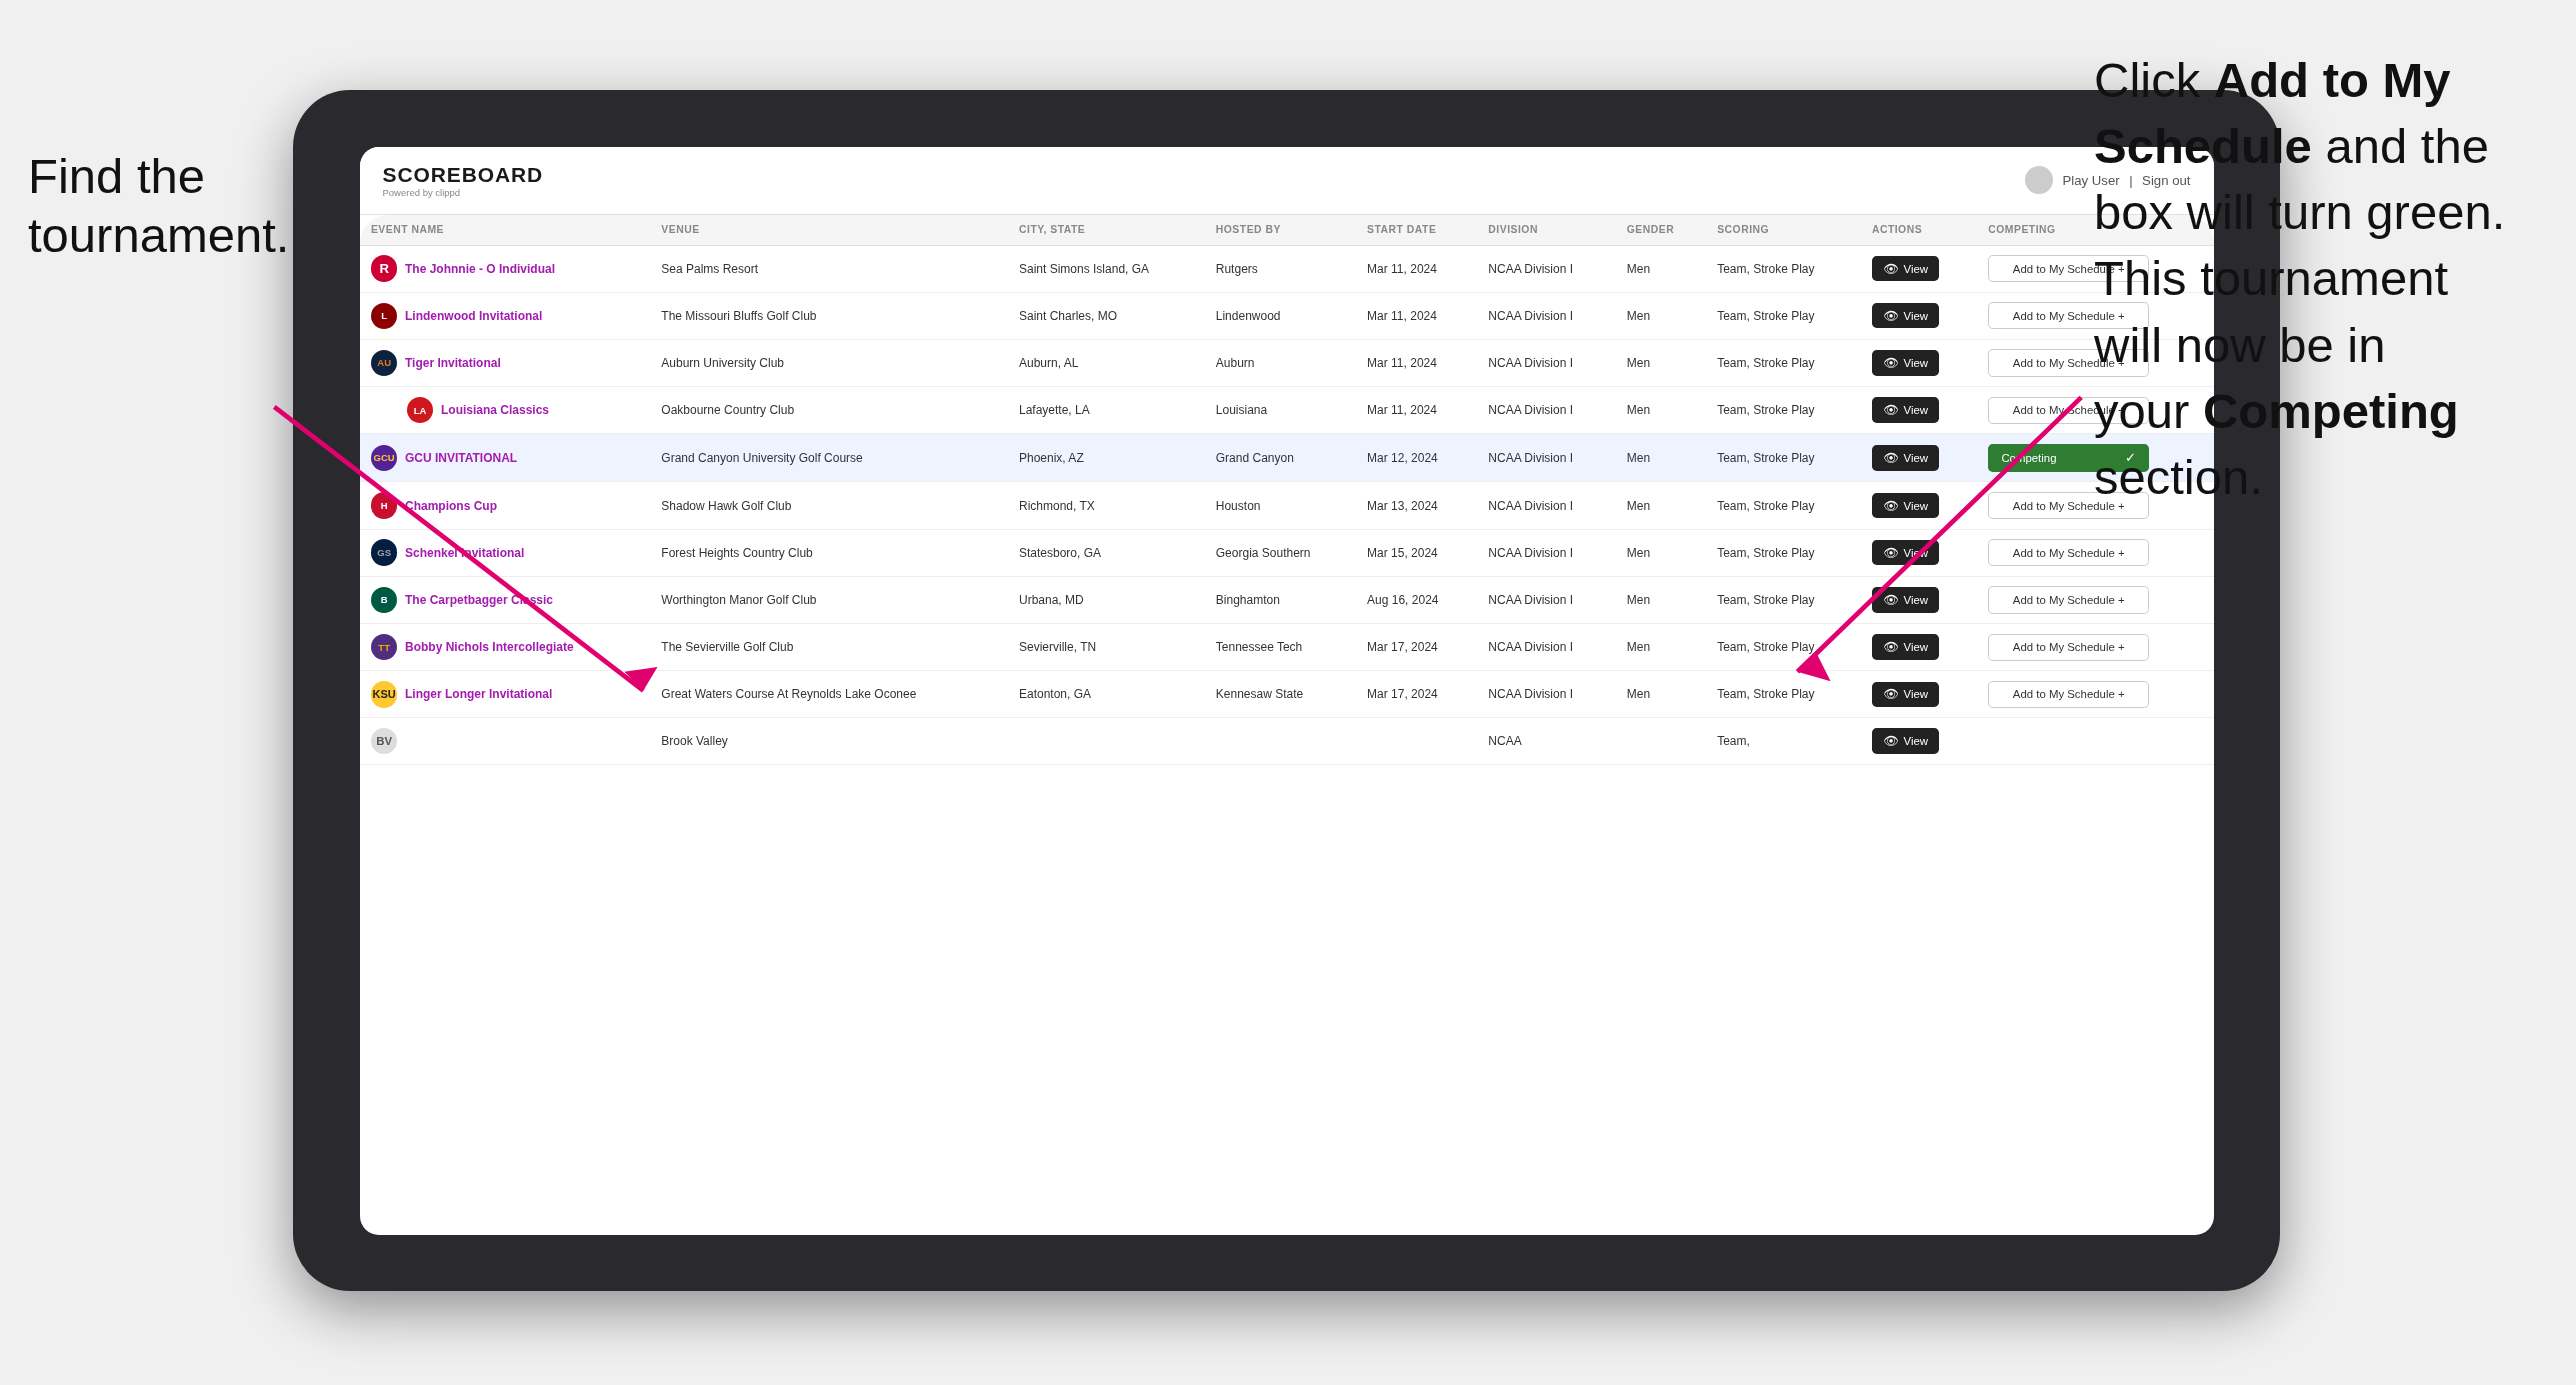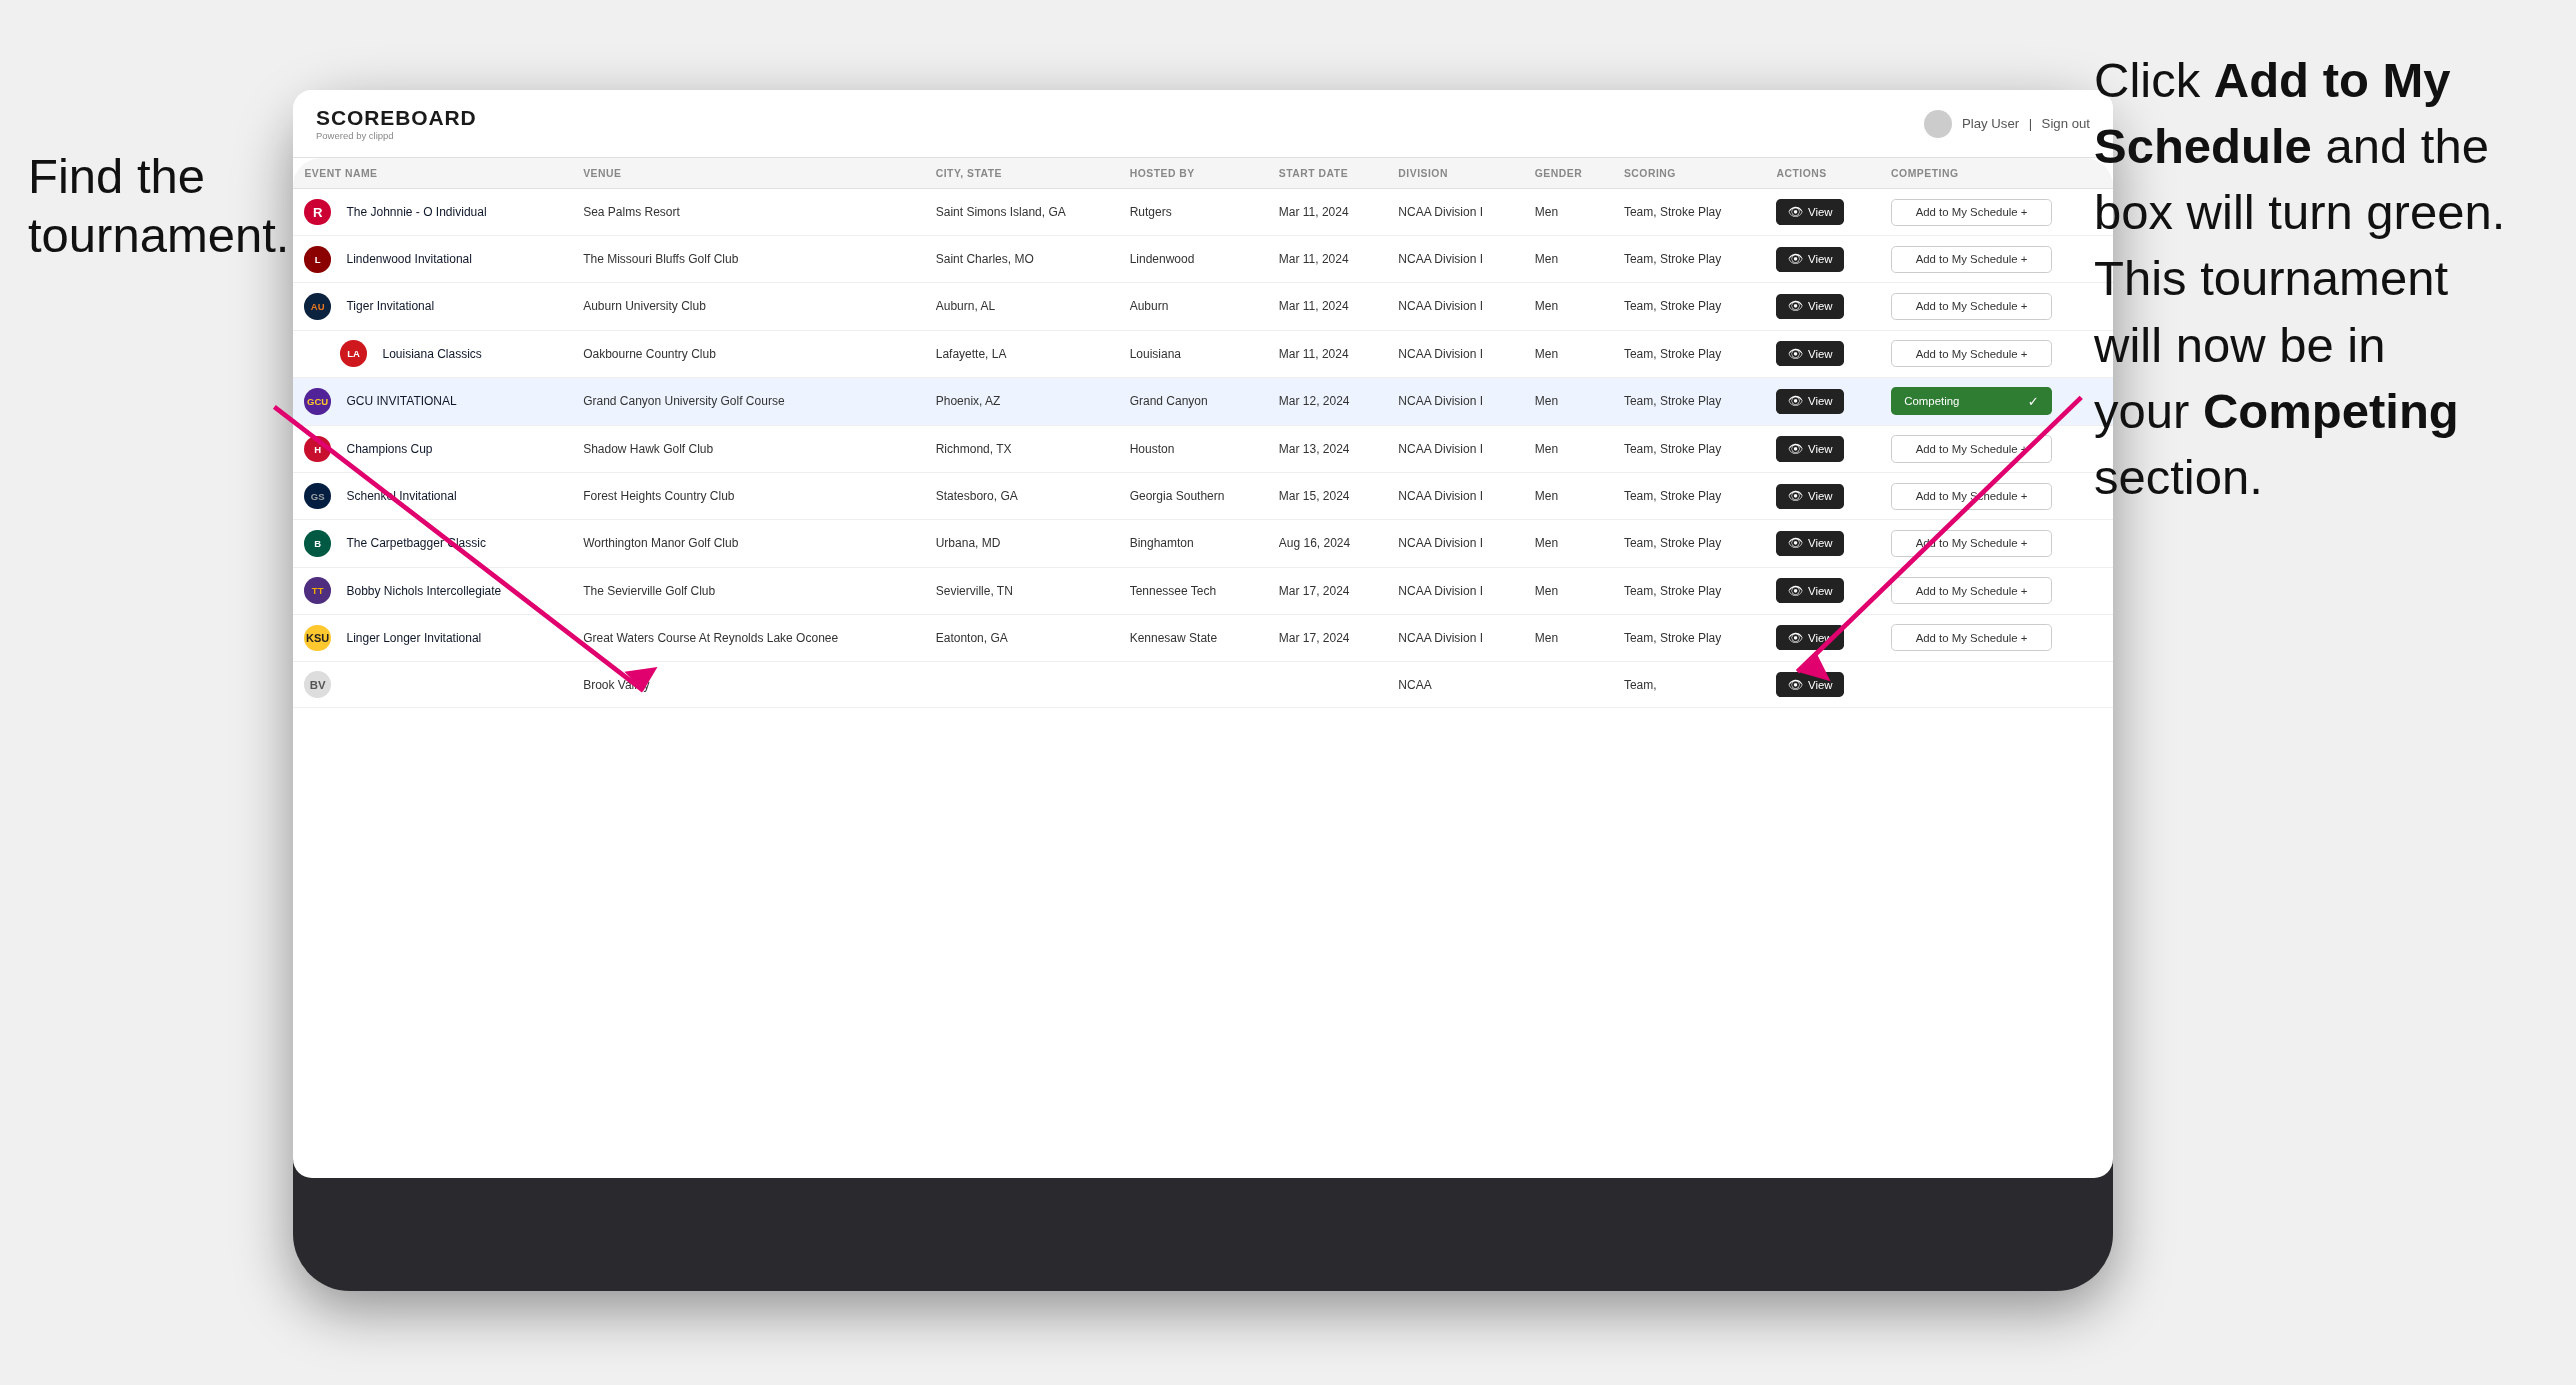--- a/index.html
+++ b/index.html
@@ -41,26 +41,27 @@
       width: 100%; height: 100%;
       pointer-events: none;
       z-index: 20;
     }
 
     
     .tablet-frame {
       position: absolute;
       left: 293px;
       top: 90px;
-      width: 1820px;
+      width: 1987px;
       height: 1201px;
       background: #2a2a2e;
       border-radius: 57px;
       box-shadow: 0 19px 57px rgba(0,0,0,0.4);
       display: flex;
+      align-items: center;
       justify-content: center;
     }
 
     .tablet-screen {
       width: 1854px;
       height: 1088px;
       background: #fff;
       border-radius: 19px;
       overflow: hidden;
       position: relative;
@@ -193,23 +194,22 @@
       align-items: center;
       justify-content: center;
       font-size: 11.4px;
       font-weight: bold;
       color: #555;
       flex-shrink: 0;
       overflow: hidden;
     }
 
     .event-name-text {
-      font-weight: 400;
-      color: #0f172a;
-      margin-left: 8px;
+      font-weight: 700;
+      color: #a21caf;
     }
 
     .view-btn {
       background: #222;
       color: #fff;
       border: none;
       padding: 5.7px 11.4px;
       border-radius: 4.7px;
       font-size: 11.4px;
       cursor: pointer;

